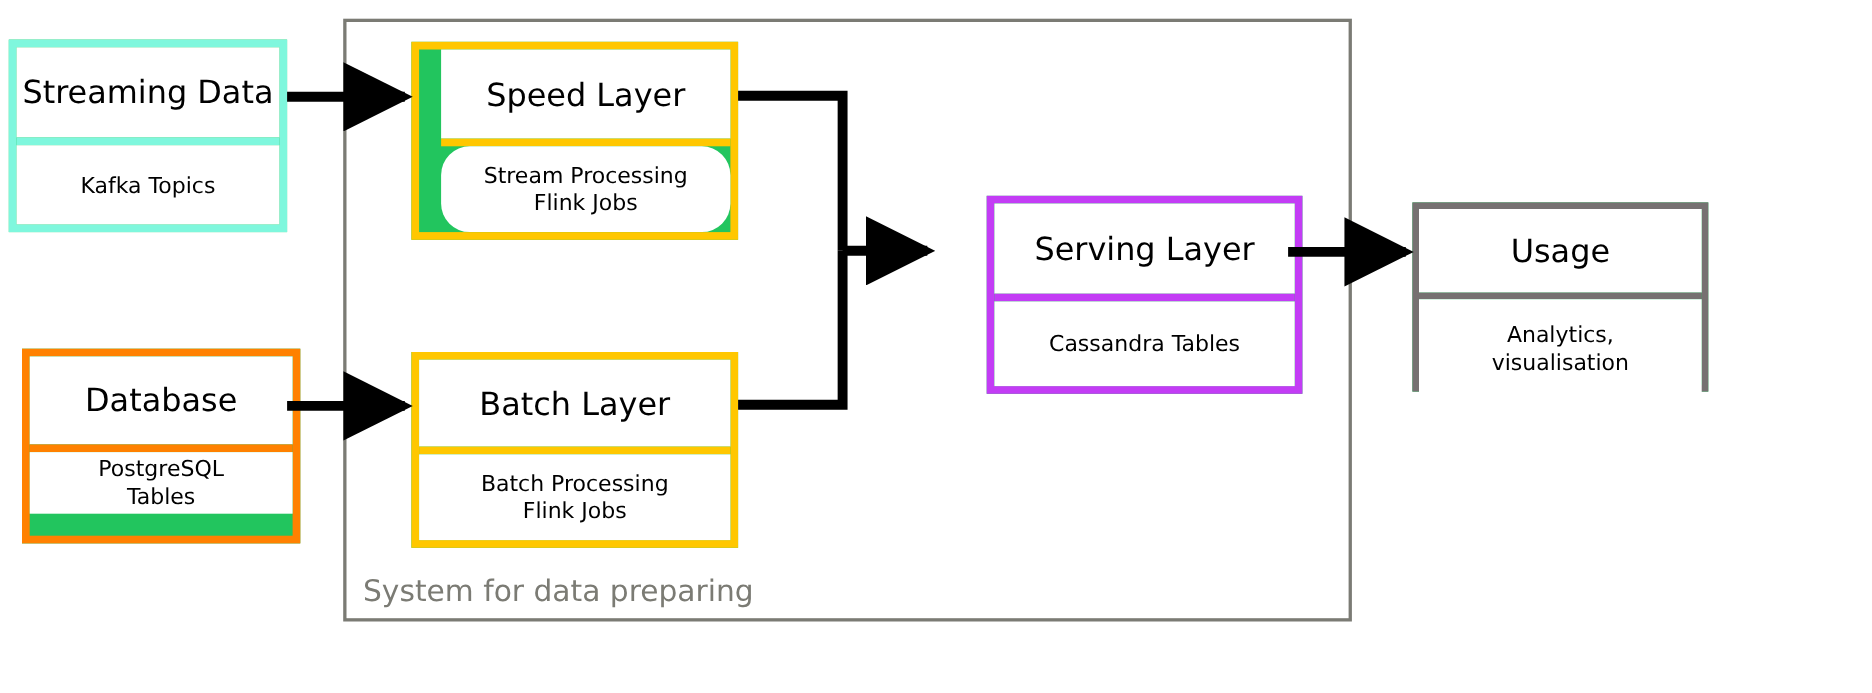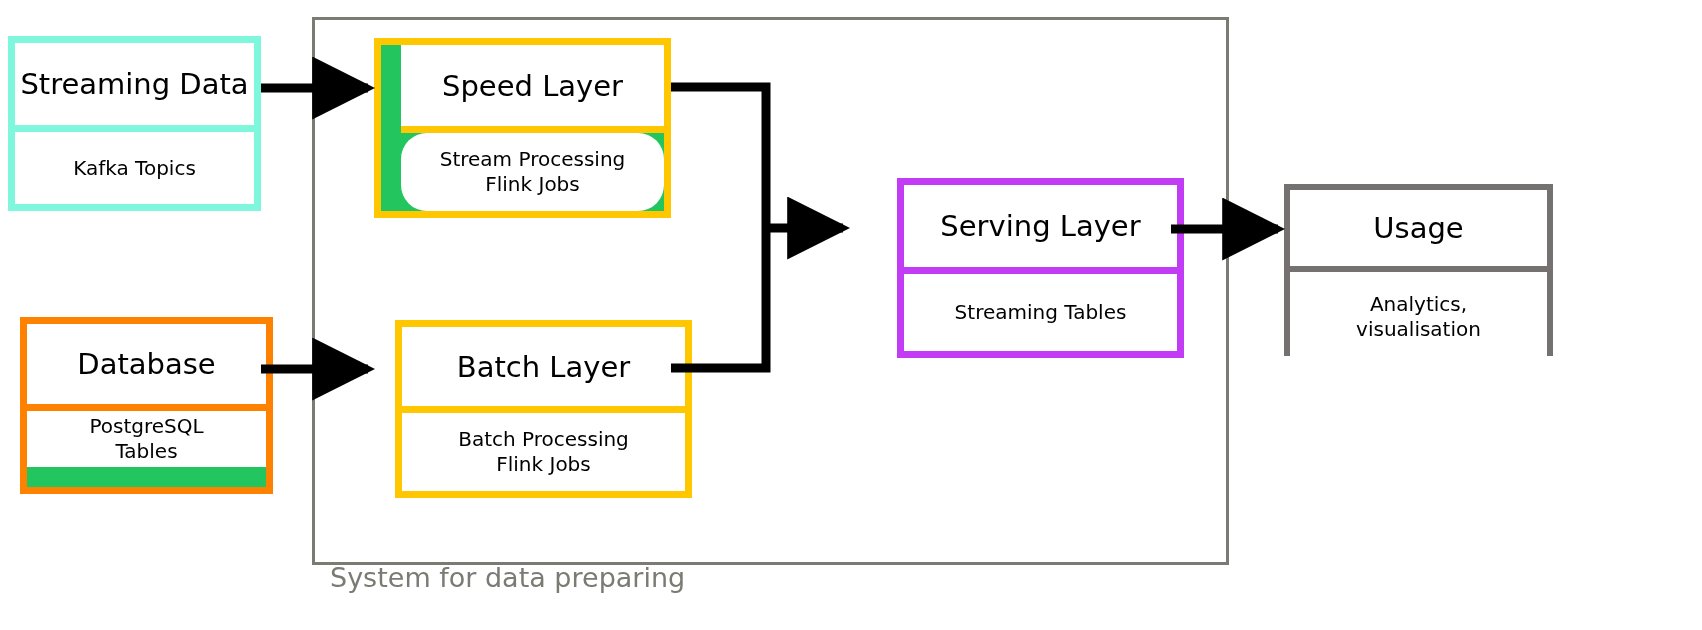--- a/index.html
+++ b/index.html
@@ -26,21 +26,20 @@
     box-sizing: border-box;
     background: transparent;
   }
   .group-label {
     position: absolute;
     color: #7b7b74;
     font-size: 27px;
     font-family: "DejaVu Sans", sans-serif;
     white-space: nowrap;
     letter-spacing: 0px;
-    margin-top: 40px;
   }
 
   
   .node {
     position: absolute;
     box-sizing: border-box;
     background: #22c55e;
     display: flex;
     flex-direction: column;
     border-style: solid;
@@ -68,21 +67,21 @@
     white-space: pre-line;
   }
   .node .divider {
     flex: 0 0 auto;
   }
 
   
   .node.streaming { border-width: 7px; }
   .node.database  { border-width: 7px; }
   .node.speed     { border-width: 7px; padding-left: 20px; }
-  .node.batch     { border-width: 7px; margin-left: 21px; }
+  .node.batch     { border-width: 7px; }
   .node.serving   { border-width: 7px; }
   .node.usage     { border-width: 6px; justify-content: space-between; }
 
   
   #connectors {
     position: absolute;
     left: 0; top: 0;
     width: 1702px; height: 630px;
     pointer-events: none;
   }
@@ -118,21 +117,21 @@
   <div class="node batch" style="left: 374px; top: 320px; width: 297px; height: 178px; border-color: rgb(255, 199, 0);">
     <div class="cell title" style="height:79px;">Batch Layer</div>
     <div class="divider" style="height: 7px; background: rgb(255, 199, 0);"></div>
     <div class="cell sub" style="height:78px;">Batch Processing
 Flink Jobs</div>
   </div>
 
   <div class="node serving" style="left: 849px; top: 178px; width: 287px; height: 180px; border-color: rgb(195, 60, 245); margin-left: 48px;">
     <div class="cell title" style="height:82px;">Serving Layer</div>
     <div class="divider" style="height: 7px; background: rgb(195, 60, 245);"></div>
-    <div class="cell sub" style="height:77px;">Streaming Tables</div>
+    <div class="cell sub" style="height:77px;">Cassandra Tables</div>
   </div>
 
   <div class="node usage" style="left: 1284px; top: 184px; width: 269px; height: 172px; border-color: rgb(118, 113, 113);">
     <div class="cell title" style="height:76px;">Usage</div>
     <div class="divider" style="height: 6px; background: rgb(118, 113, 113);"></div>
     <div class="cell sub" style="height:89px;">Analytics,
 visualisation</div>
   </div>
 
   <svg id="connectors" viewBox="0 0 1702 630" xmlns="http://www.w3.org/2000/svg">

